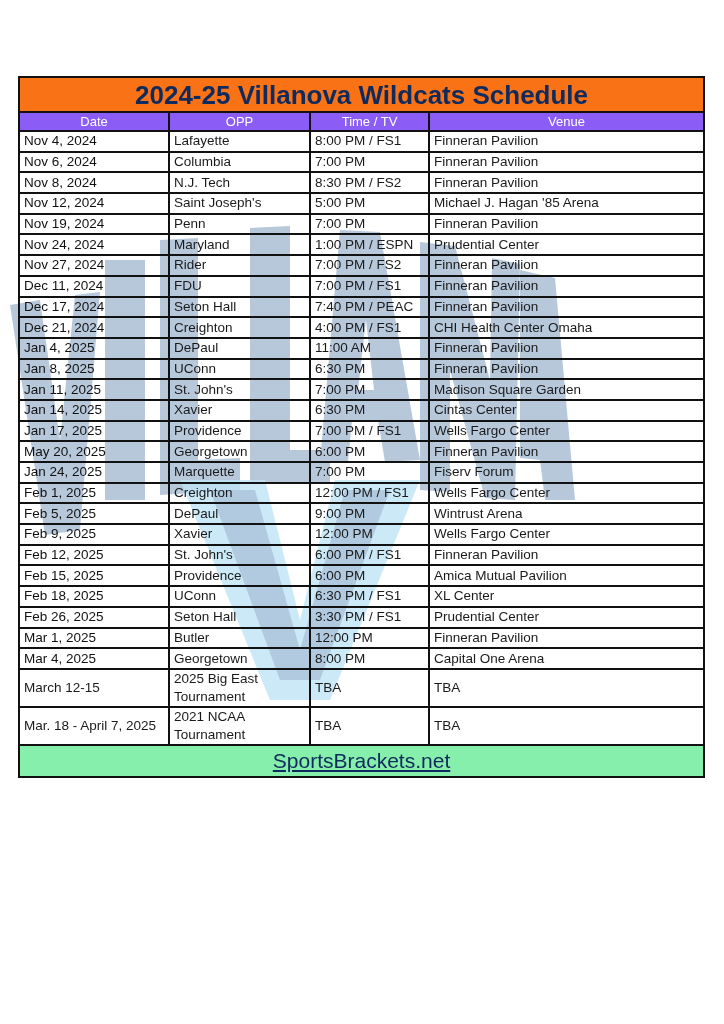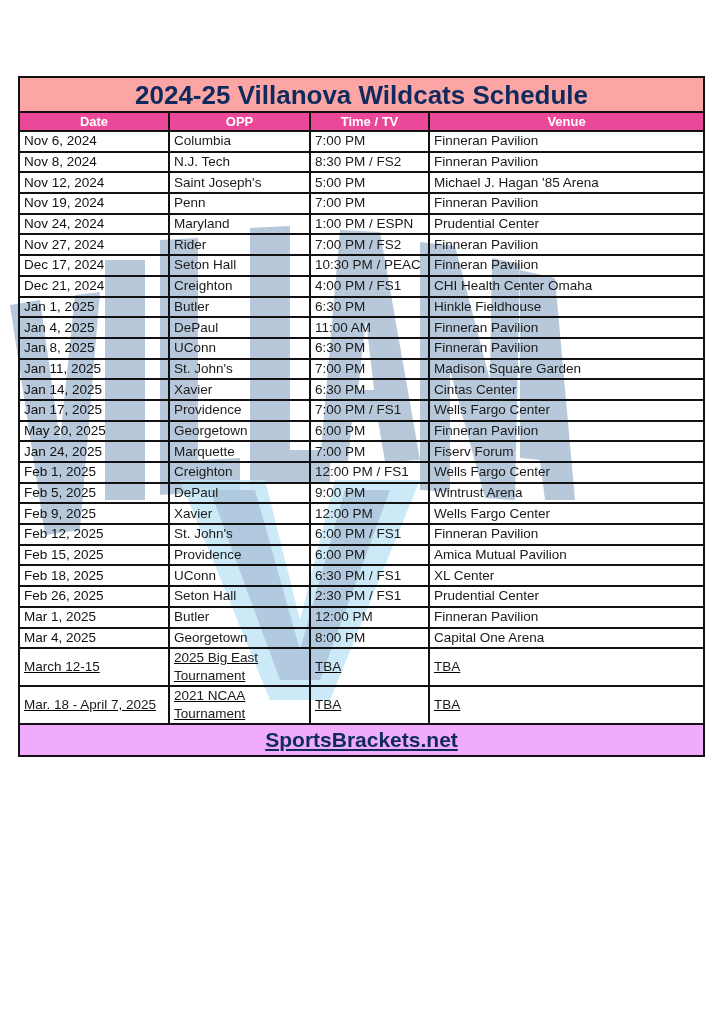--- a/index.html
+++ b/index.html
@@ -8,29 +8,29 @@
   .sheet { position: absolute; left: 18px; top: 76px; width: 685px; }
   .watermark { position: absolute; left: 95px; top: 200px; width: 580px; height: 500px;
                pointer-events: none; z-index: 0; }
   table.sched { position: relative; z-index: 1; border-collapse: collapse; width: 685px;
                 table-layout: fixed; background: transparent; border: 2px solid #111; }
   table.sched td, table.sched th { border: 2px solid #111; padding: 0 4px; height: 18.7px;
                 font-size: 13.5px; line-height: 18px; color: #1a1a1a; white-space: nowrap;
                 overflow: hidden; vertical-align: middle; }
   .title-cell { height: 33px !important; text-align: center; font-weight: bold;
                 font-size: 26px !important; color: #0f2a5c !important; line-height: 32px !important;
-                background: #fca5a5; }
-  .hdr th { background: #ec4899; color: #ffffff !important; font-weight: bold; text-align: center;
+                background: #f97316; }
+  .hdr th { background: #8b5cf6; color: #ffffff !important; font-weight: normal; text-align: center;
             font-size: 13px !important; height: 17px !important; line-height: 17px !important; }
   .row td.date { color: #111; }
   .tall td { height: 36px !important; vertical-align: bottom; line-height: 19px; padding-bottom: 1px; }
   .tall td.opp { white-space: normal; }
-  .footer-cell { height: 30px !important; text-align: center; font-weight: bold; font-size: 21px !important;
-                 color: #0f2a5c !important; text-decoration: underline; background: #f0abfc; }
-  .transp { background: transparent; text-decoration: underline; }
+  .footer-cell { height: 30px !important; text-align: center; font-weight: normal; font-size: 21px !important;
+                 color: #0f2a5c !important; text-decoration: underline; background: #86efac; }
+  .transp { background: transparent; }
 </style>
 </head>
 <body>
 
 <div class="sheet">
   <svg class="watermark" viewBox="0 0 580 500" style="left:-18px;top:124px;position:absolute;">
 
     <g fill="#9fb6cf" opacity="0.75">
       <path d="M10 105 L40 100 L60 240 L75 95 L100 92 L80 330 L45 335 Z"></path>
       <rect x="105" y="60" width="40" height="240"></rect>
@@ -60,20 +60,26 @@
     </tr>
     <tr class="hdr">
       <th>Date</th>
       <th>OPP</th>
       <th>Time / TV</th>
       <th>Venue</th>
     </tr>
     </tbody>
       <tbody id="game-rows">
         <tr class="row">
+          <td class="date">Nov 4, 2024</td>
+          <td>Lafayette</td>
+          <td>8:00 PM / FS1</td>
+          <td>Finneran Pavilion</td>
+        </tr>
+        <tr class="row">
           <td class="date">Nov 6, 2024</td>
           <td>Columbia</td>
           <td>7:00 PM</td>
           <td>Finneran Pavilion</td>
         </tr>
         <tr class="row">
           <td class="date">Nov 8, 2024</td>
           <td>N.J. Tech</td>
           <td>8:30 PM / FS2</td>
           <td>Finneran Pavilion</td>
@@ -96,38 +102,38 @@
           <td>1:00 PM / ESPN</td>
           <td>Prudential Center</td>
         </tr>
         <tr class="row">
           <td class="date">Nov 27, 2024</td>
           <td>Rider</td>
           <td>7:00 PM / FS2</td>
           <td>Finneran Pavilion</td>
         </tr>
         <tr class="row">
+          <td class="date">Dec 11, 2024</td>
+          <td>FDU</td>
+          <td>7:00 PM / FS1</td>
+          <td>Finneran Pavilion</td>
+        </tr>
+        <tr class="row">
           <td class="date">Dec 17, 2024</td>
           <td>Seton Hall</td>
-          <td>10:30 PM / PEAC</td>
+          <td>7:40 PM / PEAC</td>
           <td>Finneran Pavilion</td>
         </tr>
         <tr class="row">
           <td class="date">Dec 21, 2024</td>
           <td>Creighton</td>
           <td>4:00 PM / FS1</td>
           <td>CHI Health Center Omaha</td>
         </tr>
         <tr class="row">
-          <td class="date">Jan 1, 2025</td>
-          <td>Butler</td>
-          <td>6:30 PM</td>
-          <td>Hinkle Fieldhouse</td>
-        </tr>
-        <tr class="row">
           <td class="date">Jan 4, 2025</td>
           <td>DePaul</td>
           <td>11:00 AM</td>
           <td>Finneran Pavilion</td>
         </tr>
         <tr class="row">
           <td class="date">Jan 8, 2025</td>
           <td>UConn</td>
           <td>6:30 PM</td>
           <td>Finneran Pavilion</td>
@@ -194,21 +200,21 @@
         </tr>
         <tr class="row">
           <td class="date">Feb 18, 2025</td>
           <td>UConn</td>
           <td>6:30 PM / FS1</td>
           <td>XL Center</td>
         </tr>
         <tr class="row">
           <td class="date">Feb 26, 2025</td>
           <td>Seton Hall</td>
-          <td>2:30 PM / FS1</td>
+          <td>3:30 PM / FS1</td>
           <td>Prudential Center</td>
         </tr>
         <tr class="row">
           <td class="date">Mar 1, 2025</td>
           <td>Butler</td>
           <td>12:00 PM</td>
           <td>Finneran Pavilion</td>
         </tr>
         <tr class="row">
           <td class="date">Mar 4, 2025</td>

